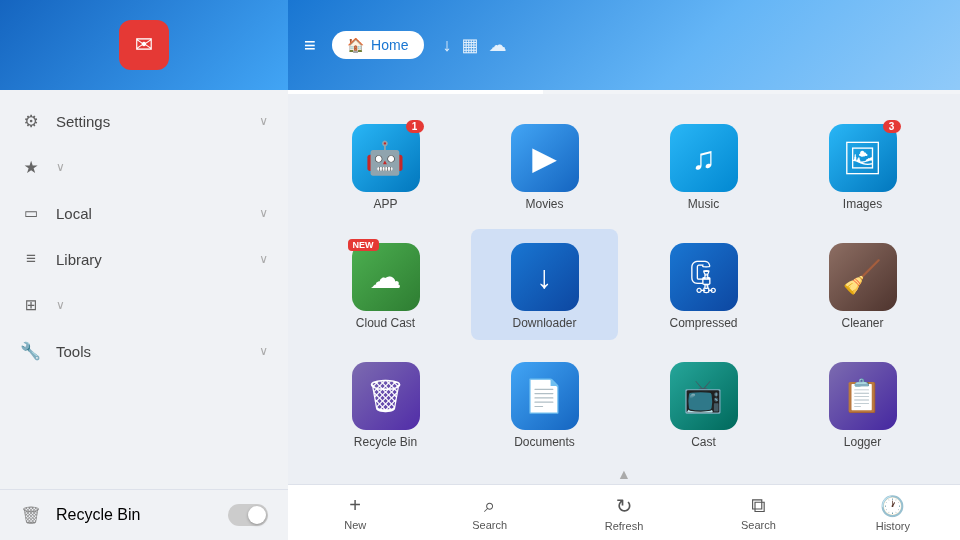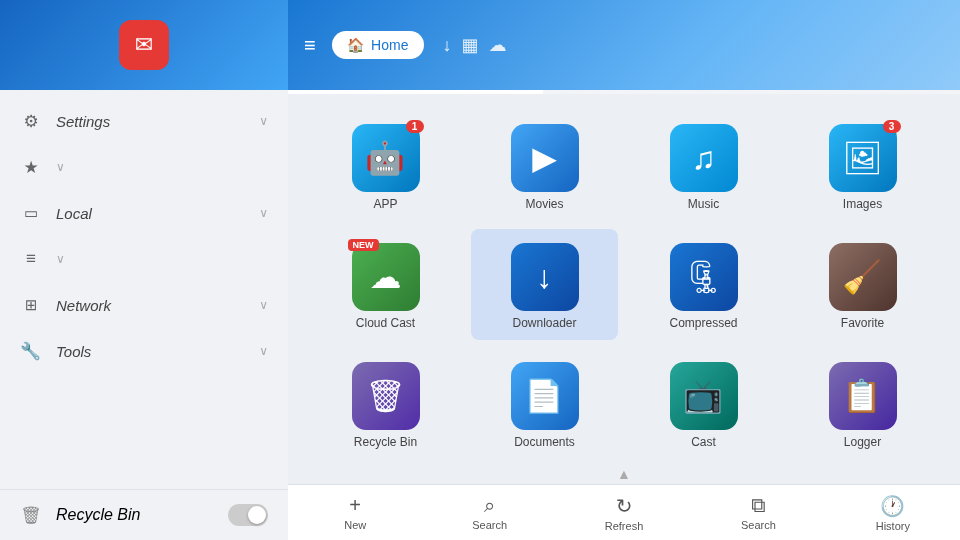--- a/index.html
+++ b/index.html
@@ -38,21 +38,21 @@
       font-size: 15px;
       position: relative;
     }
     .sidebar-icon {
       width: 22px; height: 22px;
       margin-right: 14px;
       color: #666;
       display: flex; align-items: center; justify-content: center;
       font-size: 17px;
     }
-    .sidebar-label { flex: 1; font-style: italic; }
+    .sidebar-label { flex: 1; }
     .sidebar-chevron { color: #aaa; font-size: 12px; }
     .sidebar-footer {
       display: flex; align-items: center;
       padding: 14px 20px;
       border-top: 1px solid #dde1ea;
     }
     .sidebar-footer .sidebar-icon { color: #888; }
     .toggle-switch {
       width: 40px; height: 22px;
       background: #ccc;
@@ -193,25 +193,25 @@
       <span class="sidebar-icon">★</span>
       <span class="sidebar-chevron">∨</span>
     </div>
     <div class="sidebar-item">
       <span class="sidebar-icon" style="font-size:15px;">▭</span>
       <span class="sidebar-label">Local</span>
       <span class="sidebar-chevron">∨</span>
     </div>
     <div class="sidebar-item">
       <span class="sidebar-icon">≡</span>
+      <span class="sidebar-label">Library</span>
       <span class="sidebar-chevron">∨</span>
     </div>
     <div class="sidebar-item">
       <span class="sidebar-icon" style="font-size:15px;">⊞</span>
-      <span class="sidebar-label">Network</span>
       <span class="sidebar-chevron">∨</span>
     </div>
     <div class="sidebar-item">
       <span class="sidebar-icon">🔧</span>
       <span class="sidebar-label">Tools</span>
       <span class="sidebar-chevron">∨</span>
     </div>
   </div>
   <div class="sidebar-footer">
     <span class="sidebar-icon">🗑</span>
@@ -282,21 +282,21 @@
         <span class="app-icon-label">Downloader</span>
       </div>
 
       <div class="grid-item">
         <div class="app-icon-wrap ic-compressed">🗜</div>
         <span class="app-icon-label">Compressed</span>
       </div>
 
       <div class="grid-item">
         <div class="app-icon-wrap ic-cleaner">🧹</div>
-        <span class="app-icon-label">Favorite</span>
+        <span class="app-icon-label">Cleaner</span>
       </div>
 
       <div class="grid-item">
         <div class="app-icon-wrap ic-recycle">🗑</div>
         <span class="app-icon-label">Recycle Bin</span>
       </div>
 
       <div class="grid-item">
         <div class="app-icon-wrap ic-documents">📄</div>
         <span class="app-icon-label">Documents</span>

